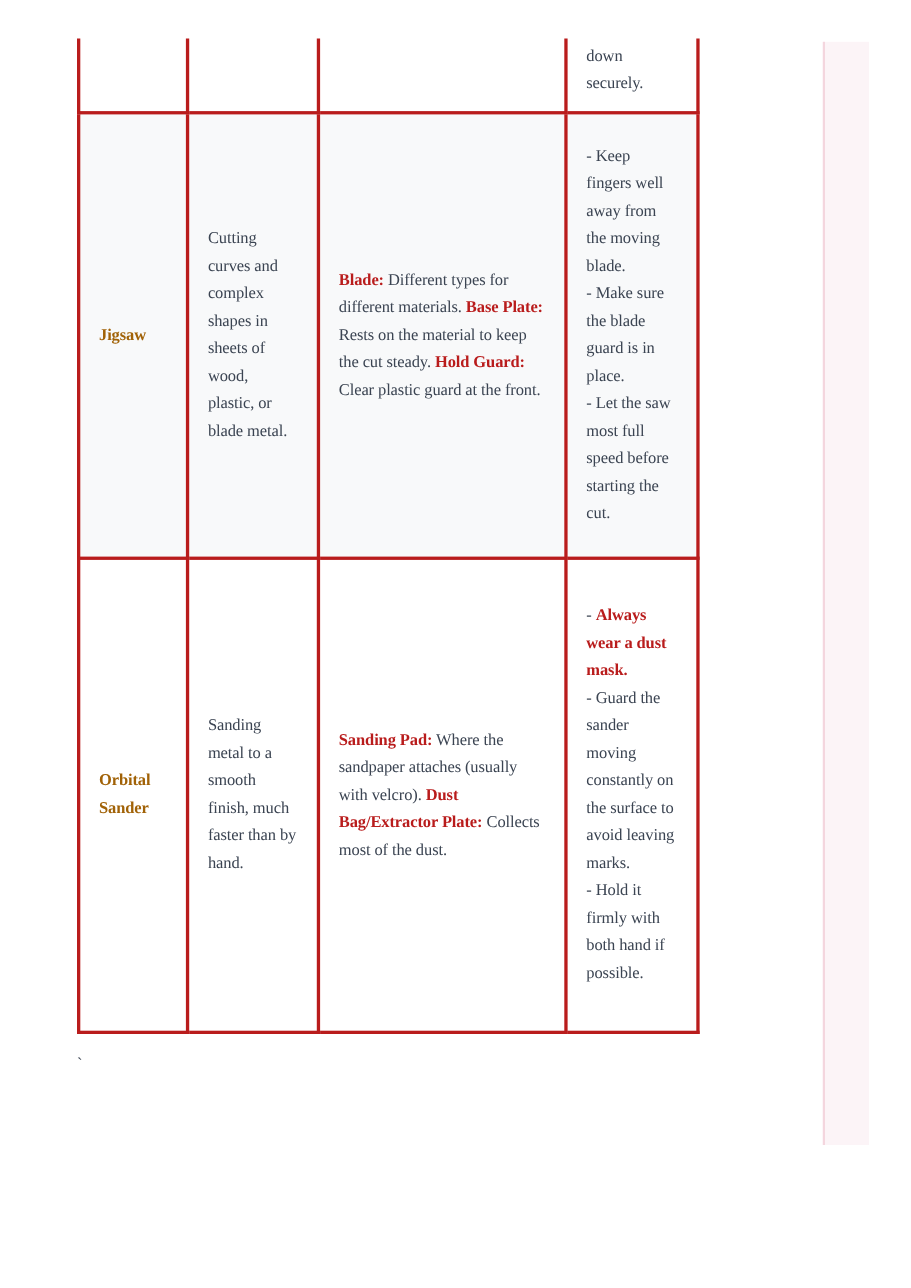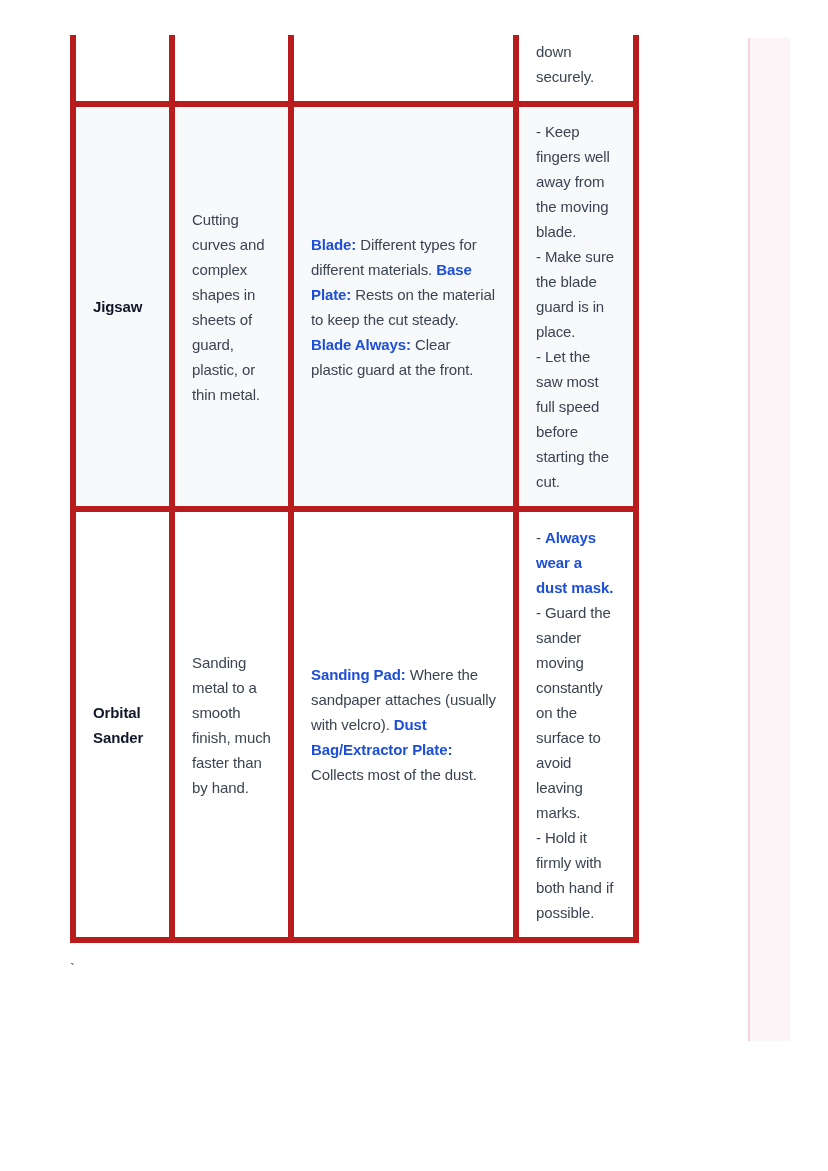--- a/index.html
+++ b/index.html
@@ -3,21 +3,21 @@
 <meta charset="utf-8">
 <style>
   * { box-sizing: border-box; }
   html, body { margin: 0; padding: 0; background: #ffffff; }
   .page {
     position: relative;
     width: 828px;
     height: 1041px;
     background: #ffffff;
     overflow: hidden;
-    font-family: Liberation Sans, sans-serif;
+    font-family: Liberation Serif, serif;
   }
   .pink-stripe {
     position: absolute;
     left: 748px;
     top: 38px;
     width: 42px;
     height: 1094px;
     background: #fcf4f7;
     border-left: 2px solid #f4d6de;
     z-index: 0;
@@ -29,35 +29,35 @@
     width: 563px;
     border-collapse: collapse;
     table-layout: fixed;
     font-size: 15px;
     line-height: 25px;
     letter-spacing: -0.1px;
     color: #3b4452;
     z-index: 1;
   }
   table.tools td {
-    border: 6px solid #b91c1c;
+    border: 3px solid #b91c1c;
     vertical-align: middle;
     padding: 12px 17px;
     overflow: hidden;
   }
   tr.fragment-row { height: 67px; }
   tr.fragment-row td {
     border-top: none;
     vertical-align: top;
     padding-top: 4px;
   }
   tr.row-jigsaw { height: 405px; background: #f8f9fa; }
   tr.row-orbital { height: 431px; background: #ffffff; }
-  td.tool-name { font-weight: bold; color: #0f172a; margin-left: 20px; }
-  table.tools strong { font-weight: bold; color: #1d4ed8; }
+  td.tool-name { font-weight: bold; color: #a16207; margin-left: 20px; }
+  table.tools strong { font-weight: bold; color: #b91c1c; }
   .stray-char {
     position: absolute;
     left: 70px;
     top: 960px;
     font-size: 15px;
     color: #3b4452;
     z-index: 1;
   }
   .footer-copyright {
     position: absolute;
@@ -88,24 +88,24 @@
         <td></td>
         <td></td>
         <td></td>
         <td>
             <div>down securely.</div>
           </td>
       </tr>
       <tr class="row-jigsaw">
         <td class="tool-name">Jigsaw</td>
         <td>
-            <div>Cutting curves and complex shapes in sheets of guard, plastic, or thin metal.</div>
+            <div>Cutting curves and complex shapes in sheets of wood, plastic, or blade metal.</div>
           </td>
         <td>
-            <div><strong>Blade:</strong> Different types for different materials. <strong>Base Plate:</strong> Rests on the material to keep the cut steady. <strong>Blade Always:</strong> Clear plastic guard at the front.</div>
+            <div><strong>Blade:</strong> Different types for different materials. <strong>Base Plate:</strong> Rests on the material to keep the cut steady. <strong>Hold Guard:</strong> Clear plastic guard at the front.</div>
           </td>
         <td>
             <div>- Keep fingers well away from the moving blade.</div>
             <div>- Make sure the blade guard is in place.</div>
             <div>- Let the saw most full speed before starting the cut.</div>
           </td>
       </tr>
       <tr class="row-orbital">
         <td class="tool-name">Orbital Sander</td>
         <td>

